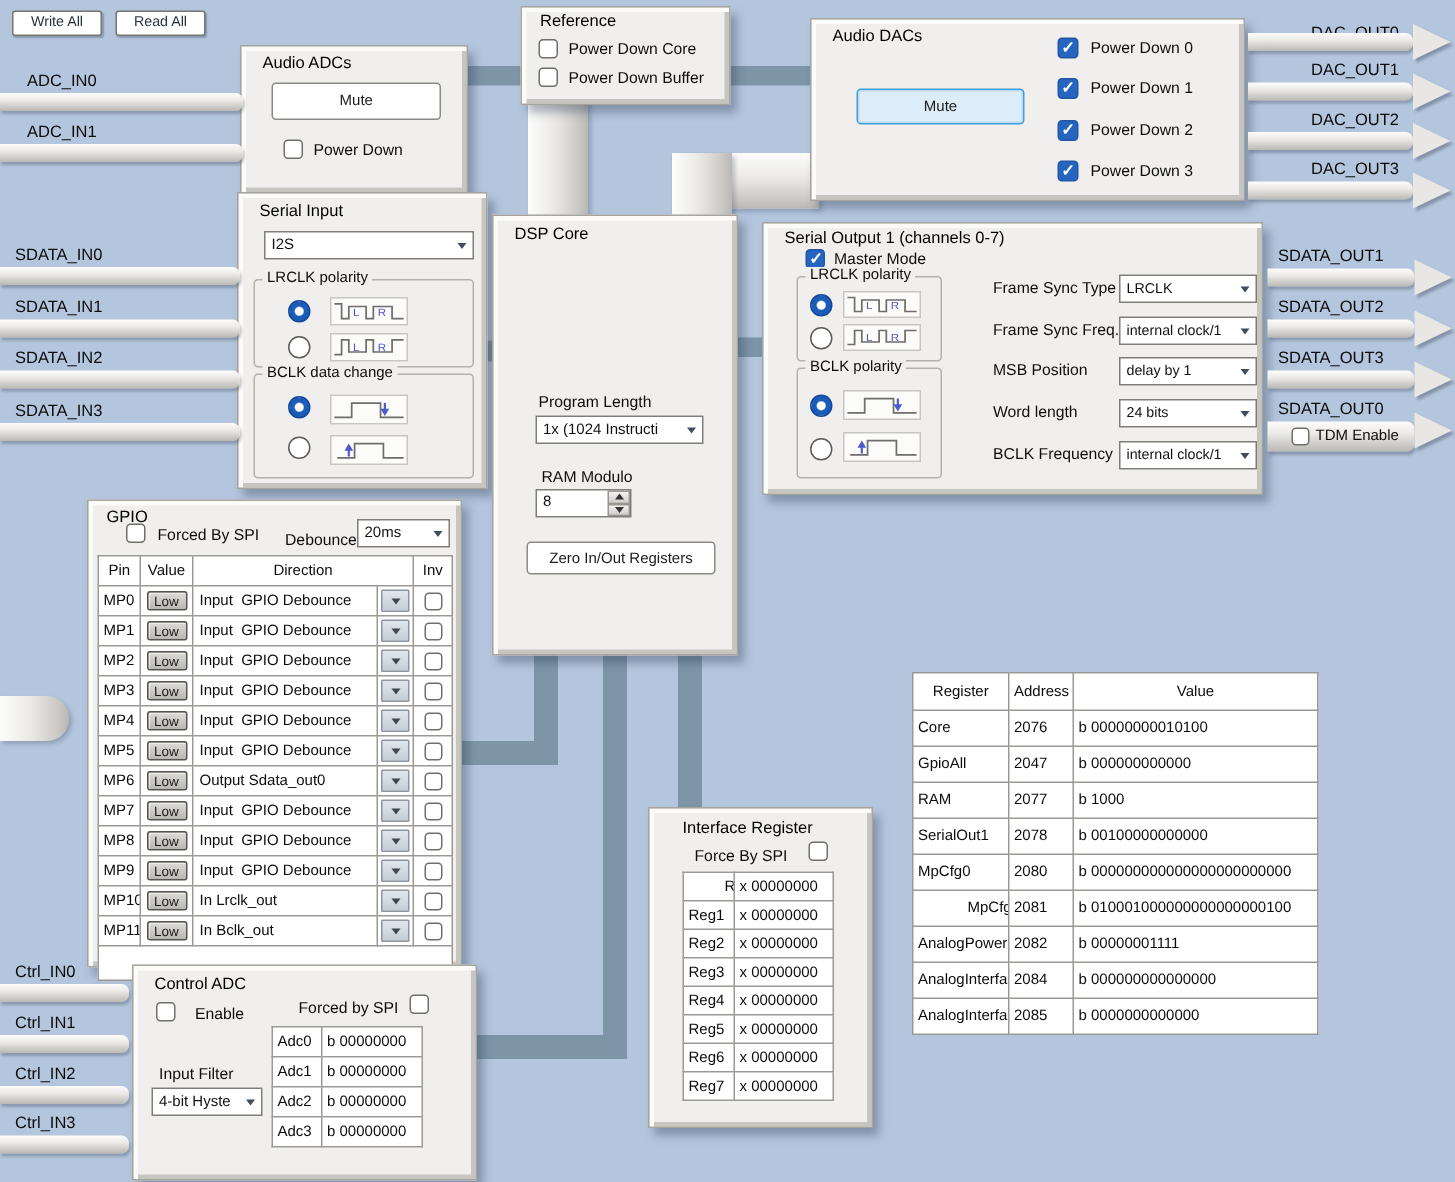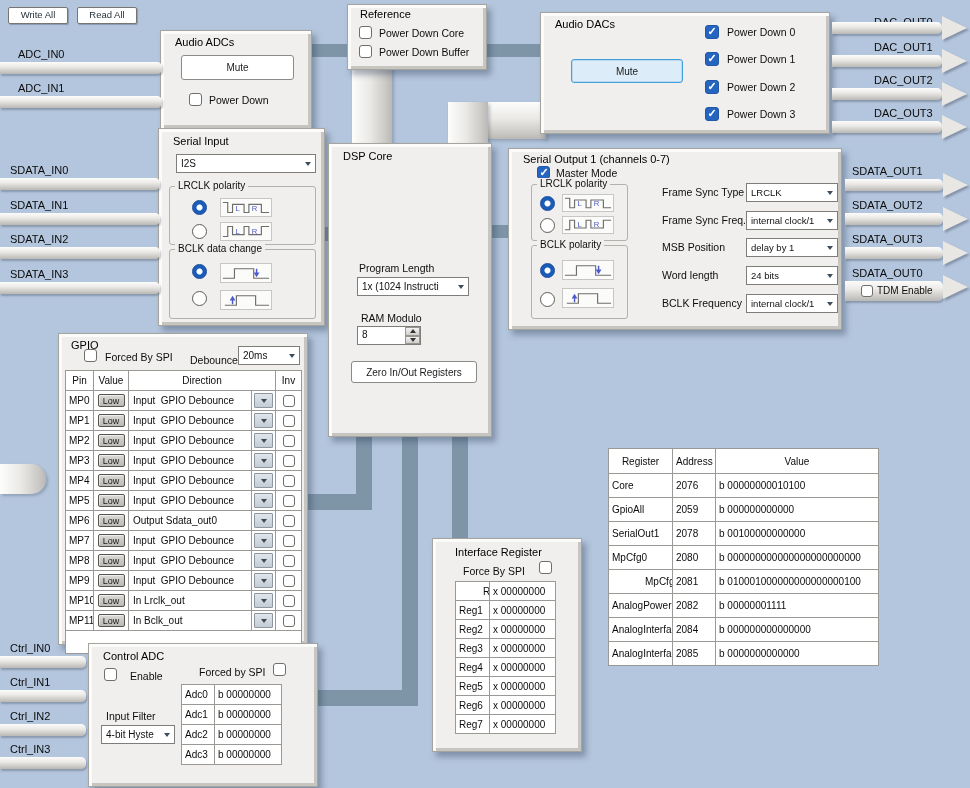--- a/index.html
+++ b/index.html
@@ -439,22 +439,27 @@
     </tr>
   </thead>
   <tbody id="reg-body">
       <tr style="height: 23px;">
         <td style="height: 23px;">Core</td>
         <td style="height: 23px;">2076</td>
         <td style="height: 23px;">b 00000000010100</td>
       </tr>
       <tr style="height: 23px; margin-left: 28px;">
         <td style="height: 23px;">GpioAll</td>
-        <td style="height: 23px;">2059</td>
+        <td style="height: 23px;">2047</td>
         <td style="height: 23px;">b 000000000000</td>
+      </tr>
+      <tr style="height: 23px;">
+        <td style="height: 23px;">RAM</td>
+        <td style="height: 23px;">2077</td>
+        <td style="height: 23px;">b 1000</td>
       </tr>
       <tr style="height: 23px;">
         <td style="height: 23px;">SerialOut1</td>
         <td style="height: 23px;">2078</td>
         <td style="height: 23px;">b 00100000000000</td>
       </tr>
       <tr style="height: 23px;">
         <td style="height: 23px;">MpCfg0</td>
         <td style="height: 23px;">2080</td>
         <td style="height: 23px;">b 000000000000000000000000</td>

